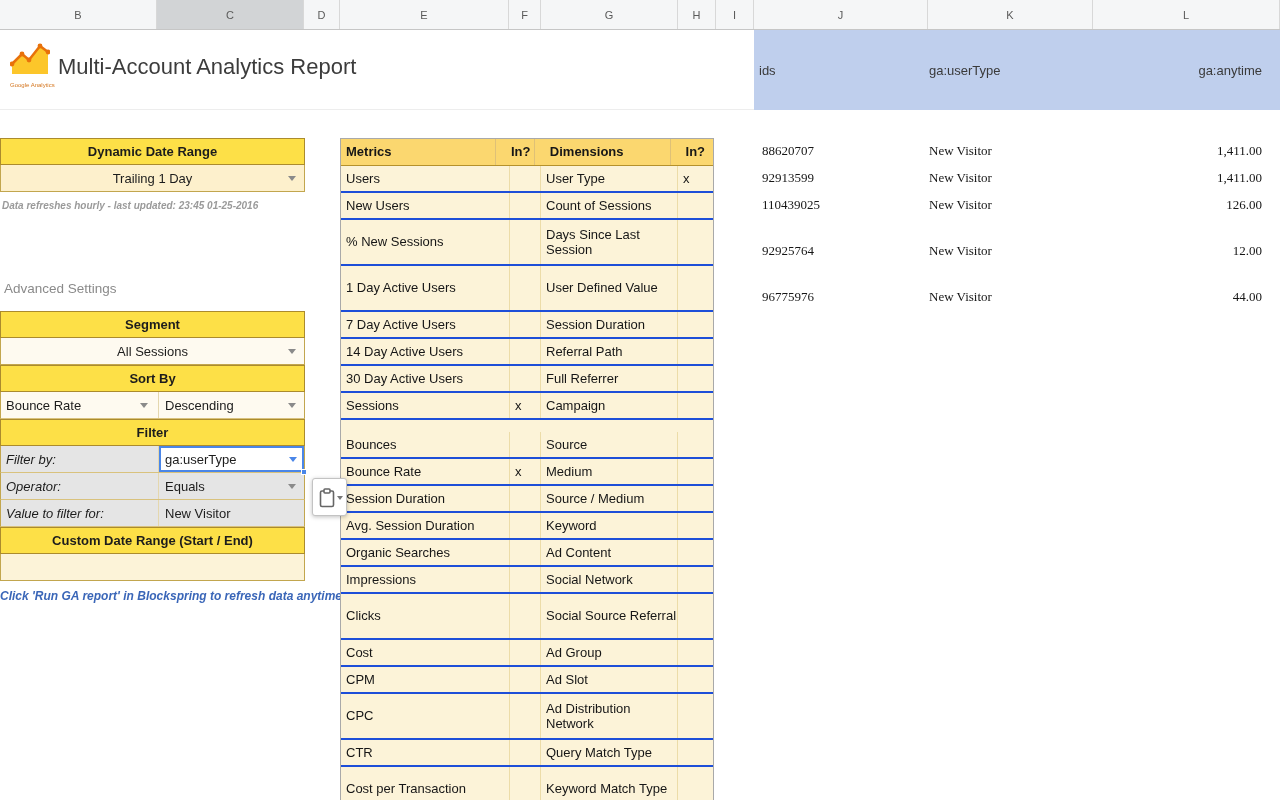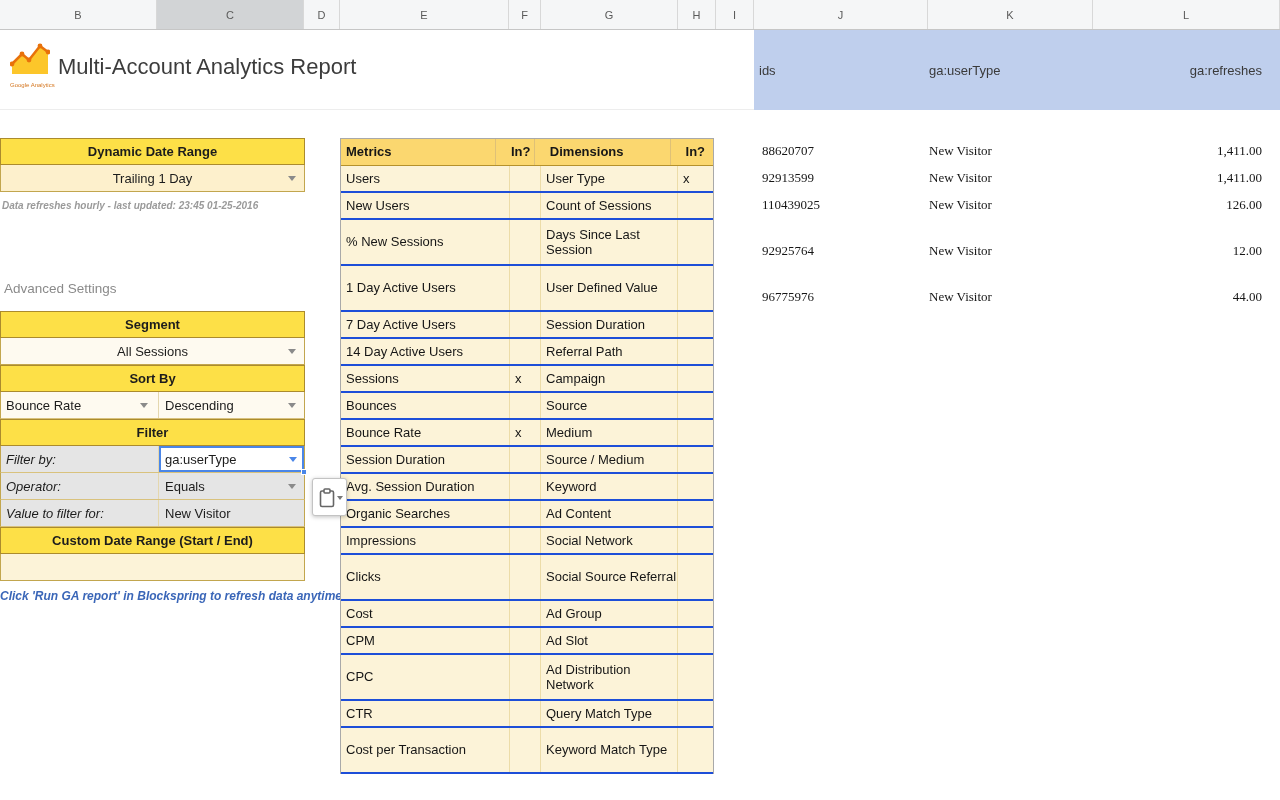--- a/index.html
+++ b/index.html
@@ -121,21 +121,21 @@
         <circle cx="38" cy="10" r="2.4" fill="#e8710a"></circle>
       </svg>
       <div class="logo-caption">Google Analytics</div>
     </div>
     <div id="report-title">Multi-Account Analytics Report</div>
   </div>
 
   <div id="blue-band">
     <span class="bb" id="bb-ids">ids</span>
     <span class="bb" id="bb-ut">ga:userType</span>
-    <span class="bb" id="bb-ses">ga:refreshes</span>
+    <span class="bb" id="bb-ses">ga:anytime</span>
   </div>
 
   <div id="datarows">
       <div class="drow" style="top: 138px; height: 27px;">
         <div class="dcell id-cell">88620707</div>
         <div class="dcell ut-cell">New Visitor</div>
         <div class="dcell ses-cell">1,411.00</div>
       </div>
       <div class="drow" style="top: 165px; height: 27px;">
         <div class="dcell id-cell">92913599</div>
@@ -253,26 +253,32 @@
         <div class="mcell c-dim">Session Duration</div>
         <div class="mcell c-in2"></div>
       </div>
       <div class="mrow" style="height: 27px;">
         <div class="mcell c-metric">14 Day Active Users</div>
         <div class="mcell c-in1"></div>
         <div class="mcell c-dim">Referral Path</div>
         <div class="mcell c-in2"></div>
       </div>
       <div class="mrow" style="height: 27px;">
+        <div class="mcell c-metric">30 Day Active Users</div>
+        <div class="mcell c-in1"></div>
+        <div class="mcell c-dim">Full Referrer</div>
+        <div class="mcell c-in2"></div>
+      </div>
+      <div class="mrow" style="height: 27px;">
         <div class="mcell c-metric">Sessions</div>
         <div class="mcell c-in1">x</div>
         <div class="mcell c-dim">Campaign</div>
         <div class="mcell c-in2"></div>
       </div>
-      <div class="mrow" style="height: 27px;">
+      <div class="mrow" style="height: 27px; margin-top: 12px;">
         <div class="mcell c-metric">Bounces</div>
         <div class="mcell c-in1"></div>
         <div class="mcell c-dim">Source</div>
         <div class="mcell c-in2"></div>
       </div>
       <div class="mrow" style="height: 27px;">
         <div class="mcell c-metric">Bounce Rate</div>
         <div class="mcell c-in1">x</div>
         <div class="mcell c-dim">Medium</div>
         <div class="mcell c-in2"></div>

